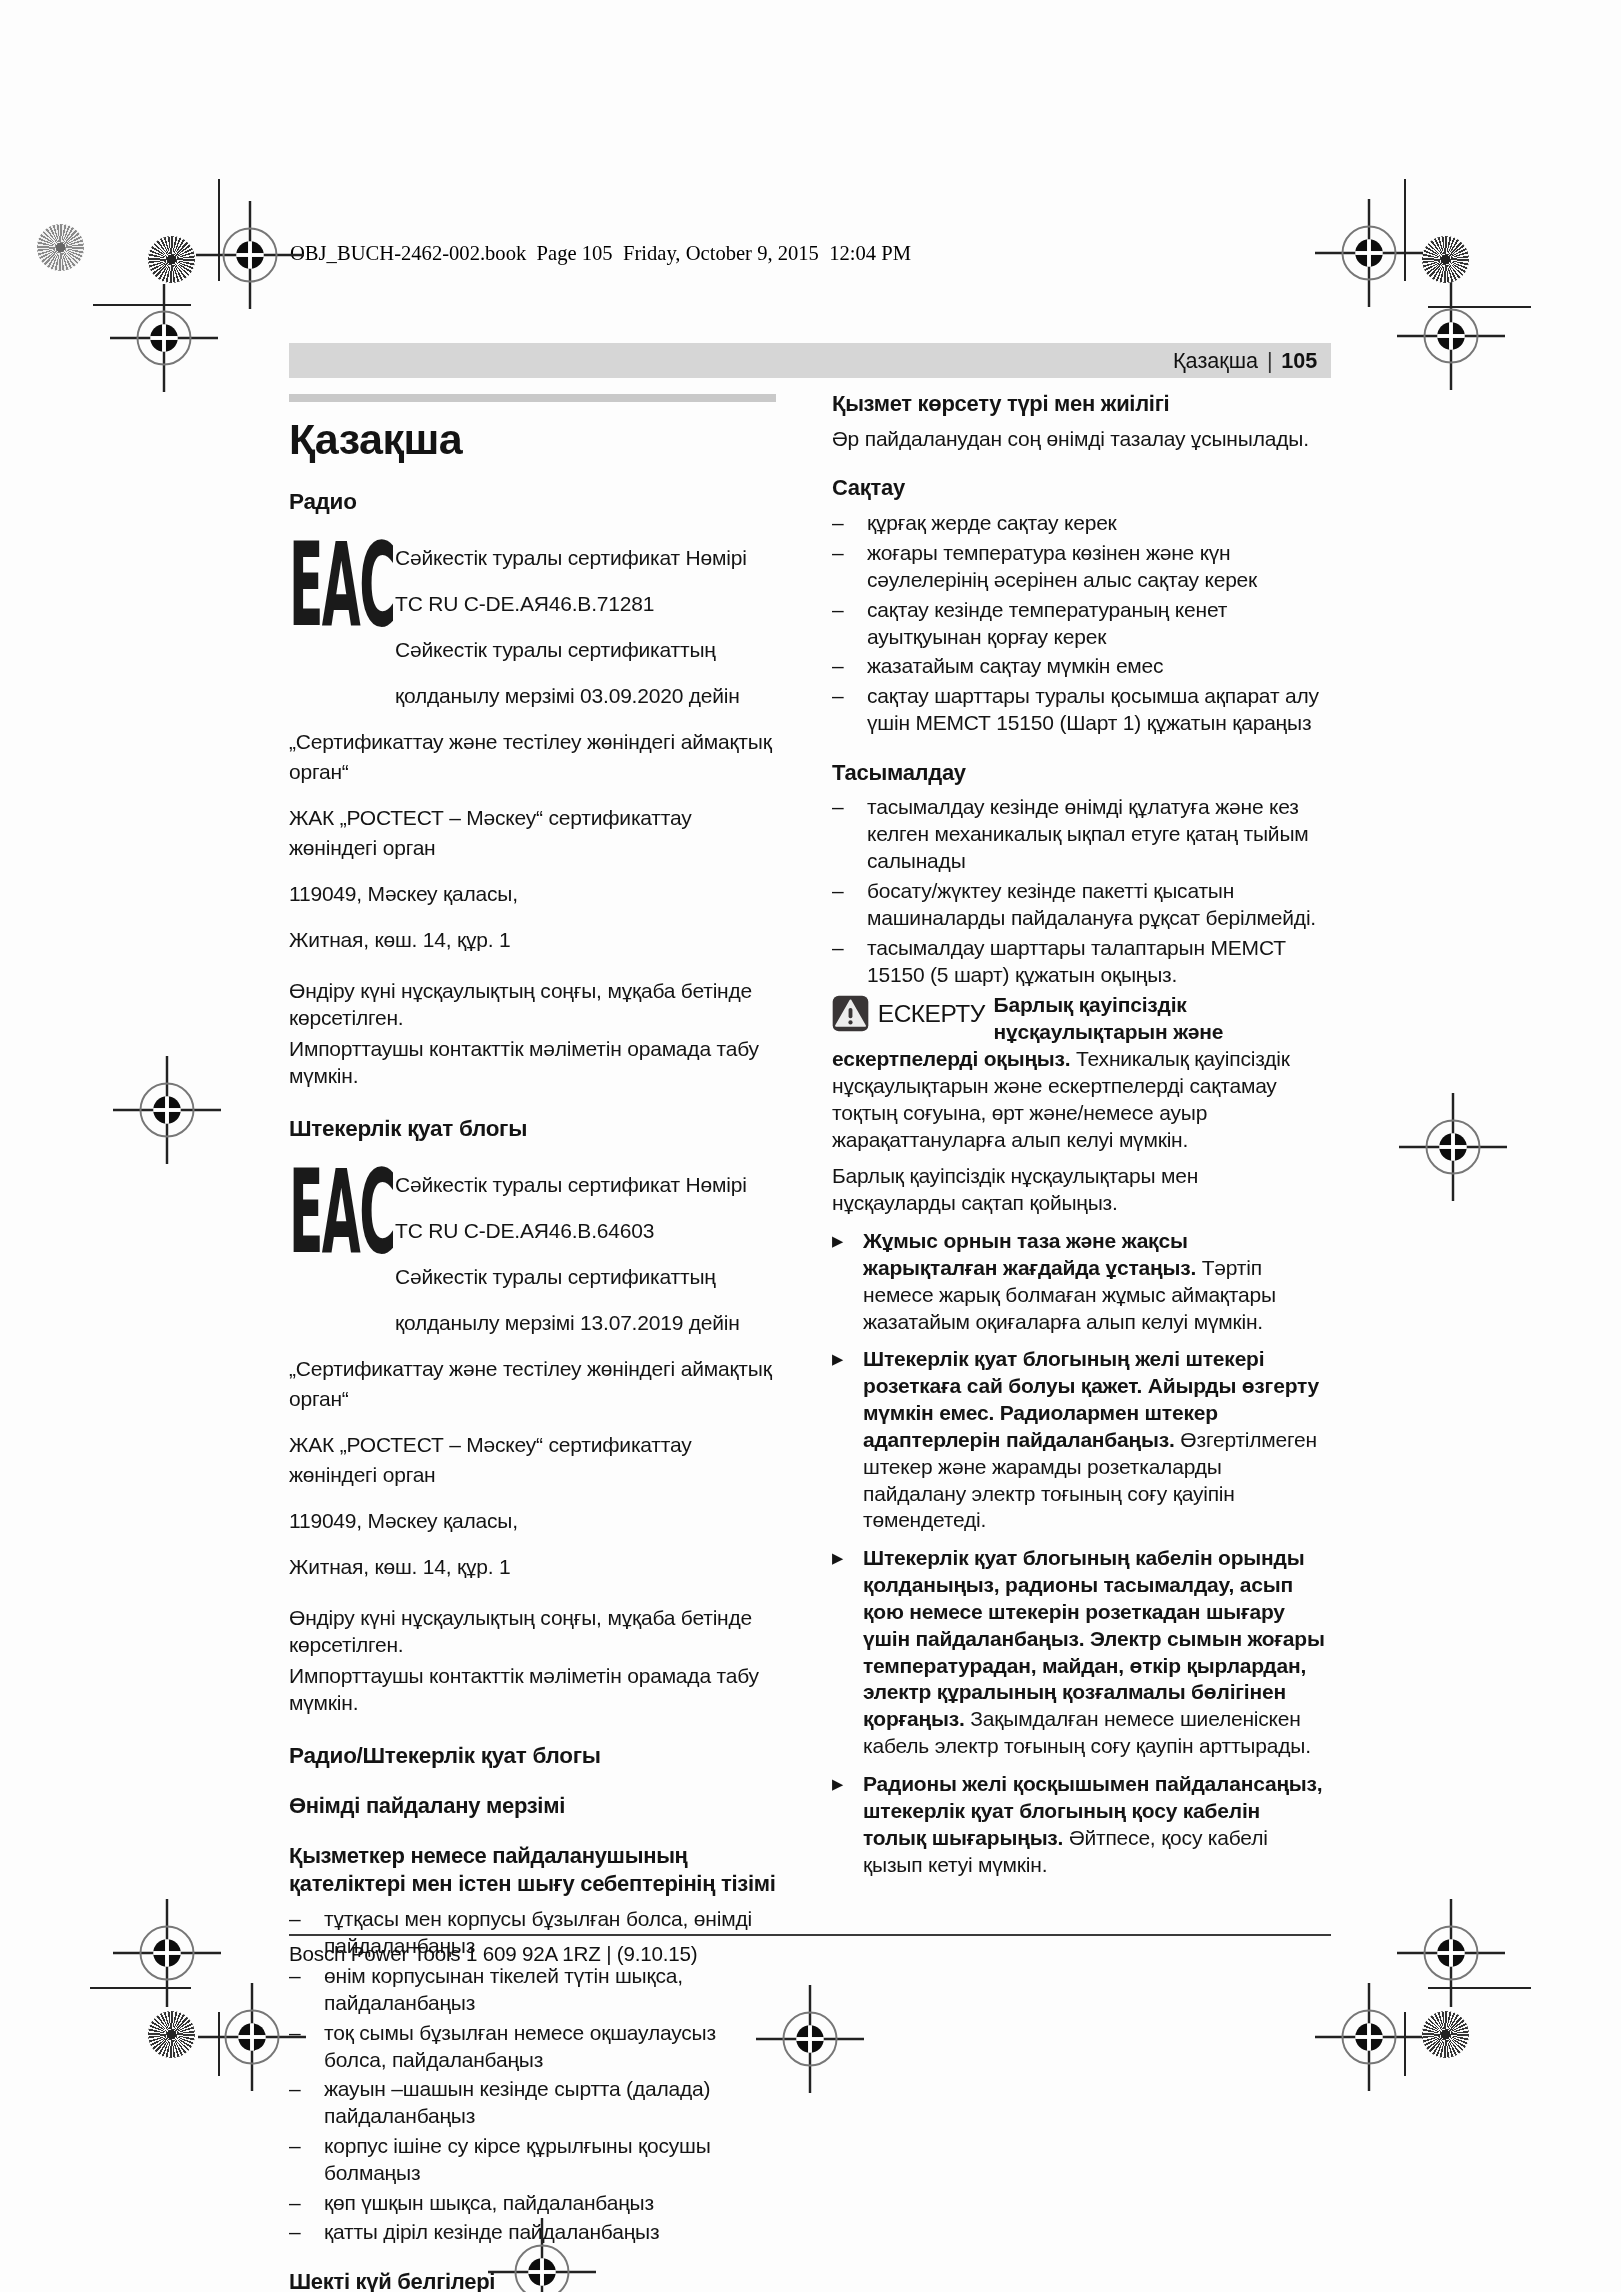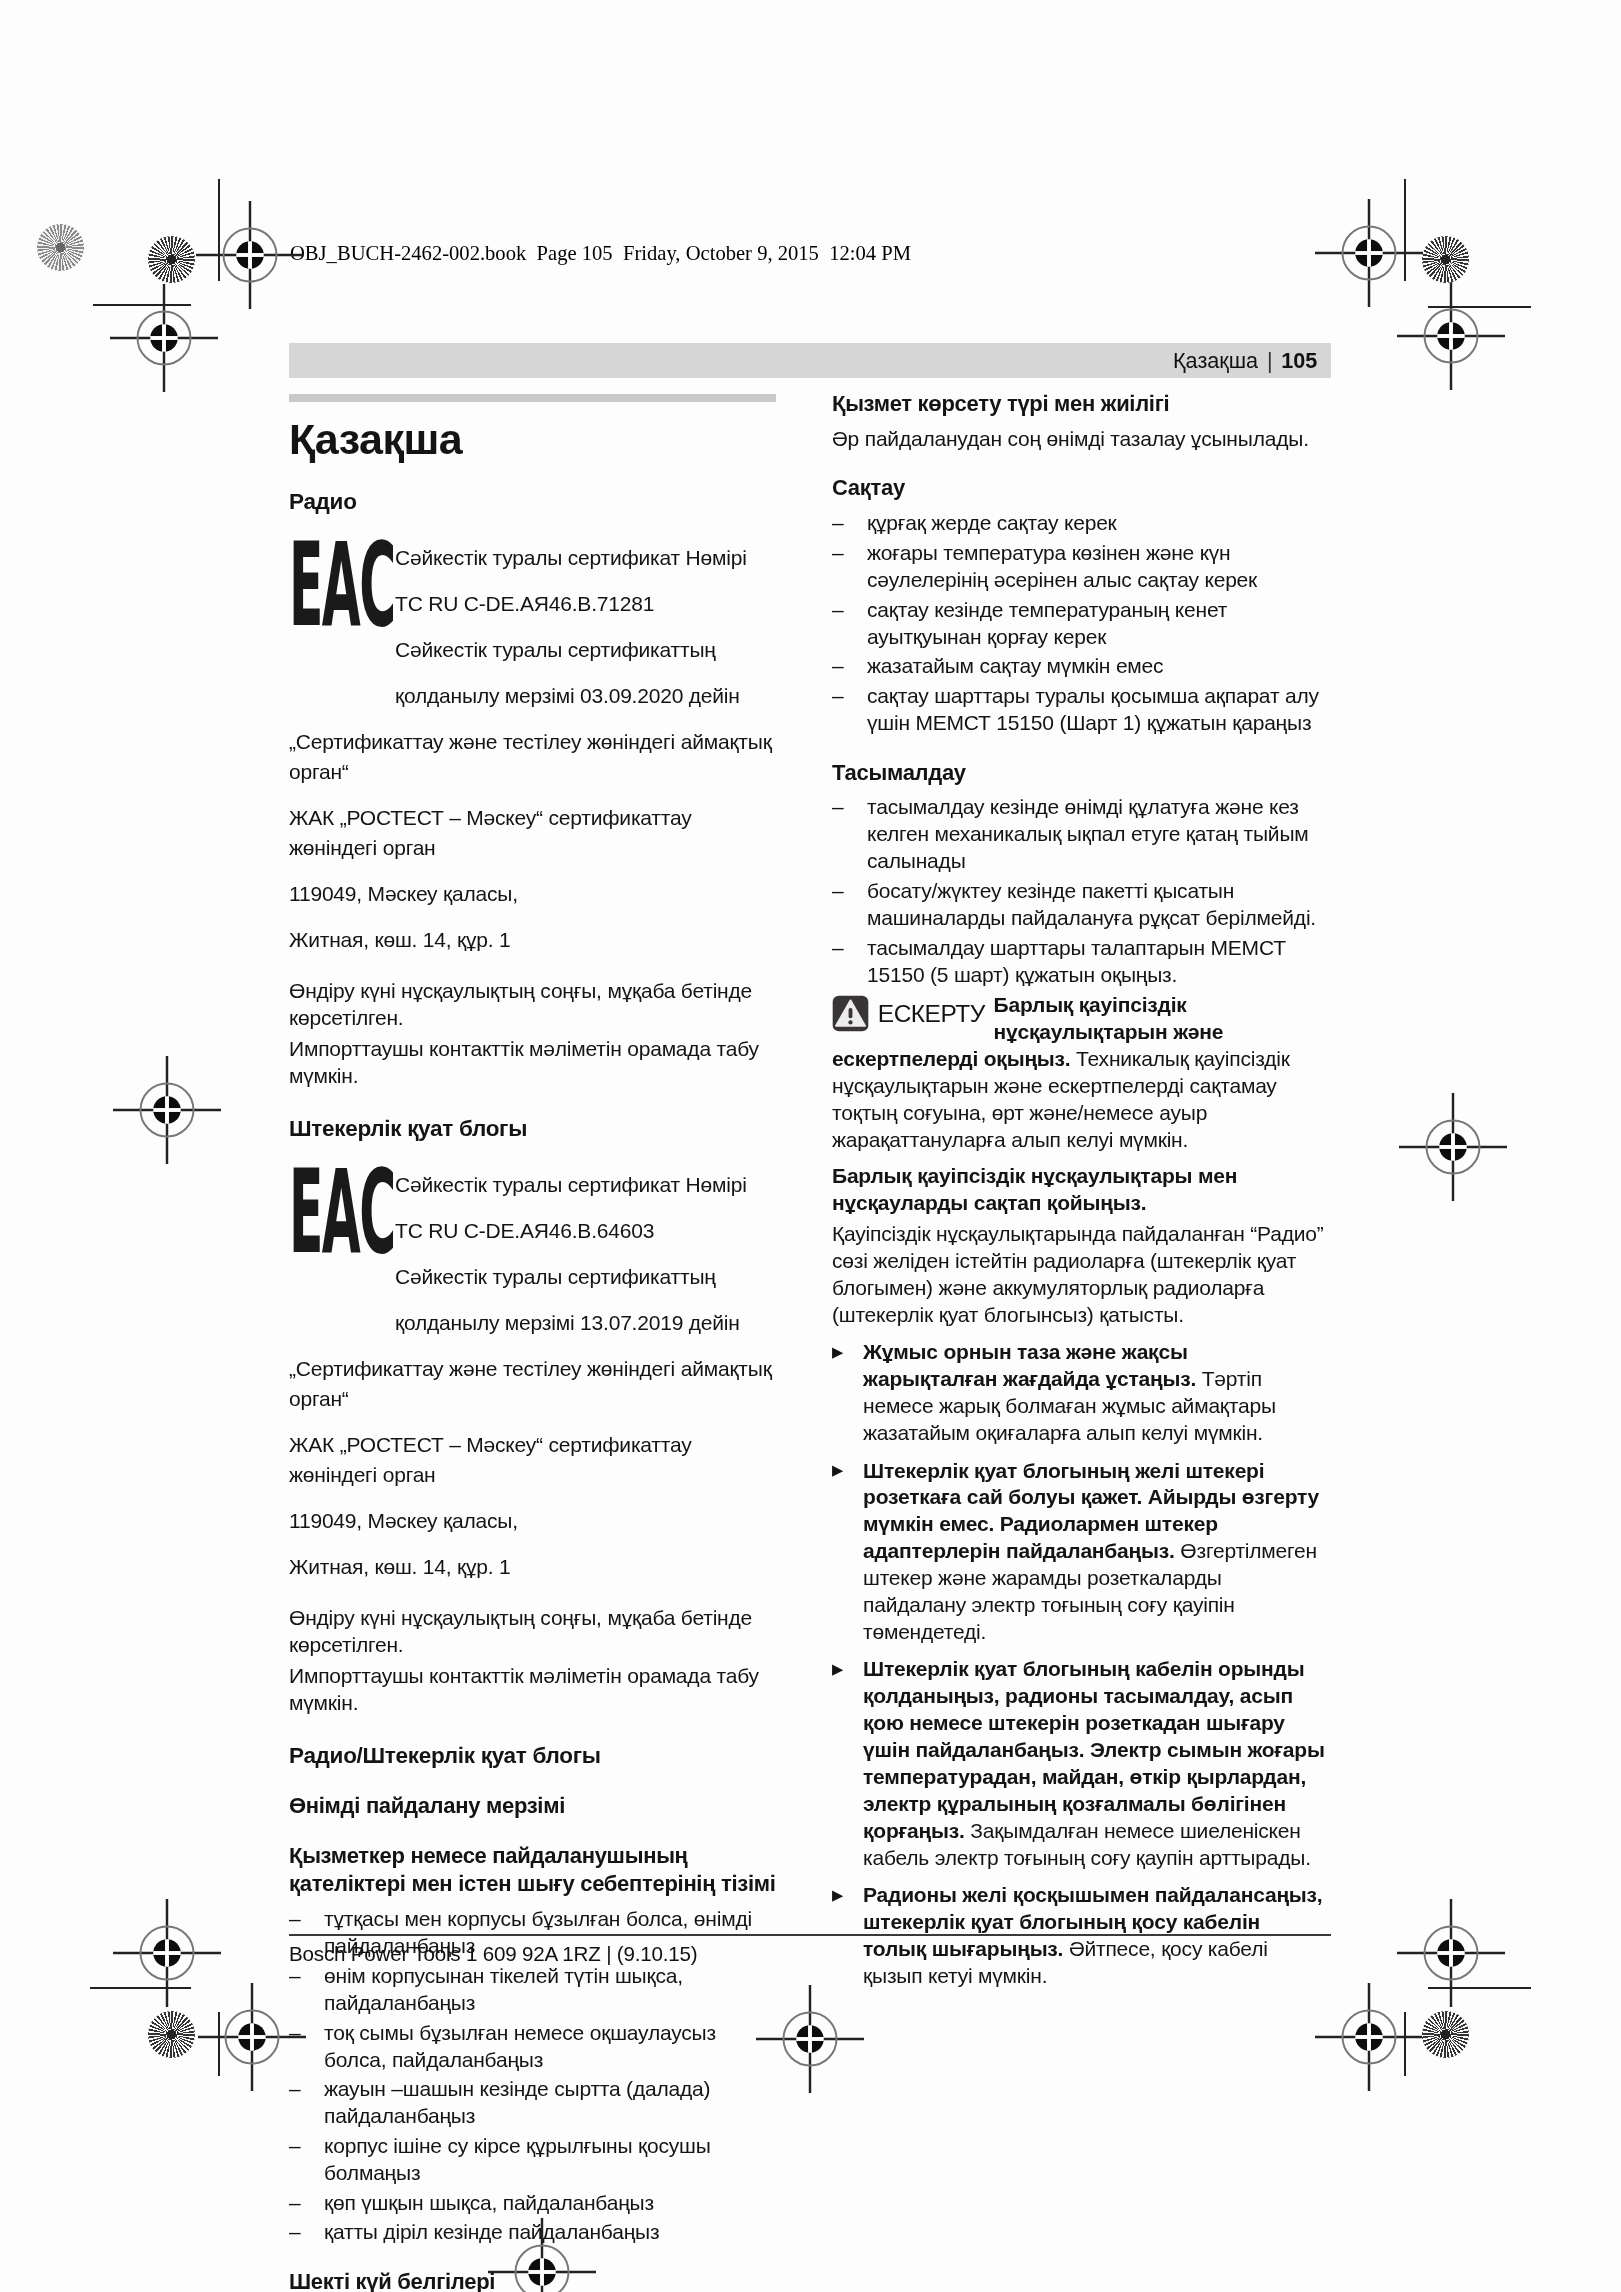--- a/index.html
+++ b/index.html
@@ -40,21 +40,21 @@
   .dl .tx{flex:1;}
   
   .ab{display:flex;margin:10.8px 0;}
   .ab .mk{width:31px;flex:none;font-size:14.7px;padding-top:3.9px;}
   .ab .tx{flex:1;}
   .b{font-weight:bold;}
   
   .warn{margin:3.9px 0 9.8px;}
   .warn-head{float:left;display:flex;align-items:center;gap:8.8px;margin:2.9px 8.8px 3.9px 0;}
   .warn-label{font-weight:normal;font-size:24.5px;letter-spacing:-0.5px;}
-  .keep{clear:none;font-weight:bold;margin-top:5px;}
+  .keep{clear:none;font-weight:normal;margin-top:5px;}
   
   .footer-rule{position:absolute;left:289px;top:1934px;width:1042px;height:2px;background:#3a3a3a;}
   .footer-text{position:absolute;left:289px;top:1942px;font-size:20.6px;letter-spacing:-0.2px;color:#101010;}
   
   .star{position:absolute;width:47px;height:47px;border-radius:50%;
         background:radial-gradient(circle,#222 0 4.9px,rgba(255,255,255,0) 4.9px),
                    repeating-conic-gradient(#333 0deg 5deg,#fafafa 5deg 10deg);}
   .star.grey{background:radial-gradient(circle,#666 0 4.9px,rgba(255,255,255,0) 4.9px),
                    repeating-conic-gradient(#8a8a8a 0deg 5deg,#f0f0f0 5deg 10deg);}
   .cropline{position:absolute;background:#222;}
@@ -213,21 +213,20 @@
           <path d="M27 8 L48 45 L6 45 Z" fill="#ececec" stroke="#ececec" stroke-width="3" stroke-linejoin="round"></path>
           <rect x="24.2" y="19" width="5.6" height="15" rx="2.6" fill="#393536"></rect>
           <circle cx="27" cy="40" r="3.1" fill="#393536"></circle>
         </svg>
         <span class="warn-label">ЕСКЕРТУ</span>
       </span>
       <span class="b">Барлық қауіпсіздік нұсқаулықтарын және ескертпелерді оқыңыз.</span><span> Техникалық қауіпсіздік нұсқаулықтарын және ескертпелерді сақтамау тоқтың соғуына, өрт және/немесе ауыр жарақаттануларға алып келуі мүмкін.</span>
     </div>
 
     <p class="keep">Барлық қауіпсіздік нұсқаулықтары мен нұсқауларды сақтап қойыңыз.</p>
-    <p>Қауіпсіздік нұсқаулықтарында пайдаланған “Радио” сөзі желіден істейтін радиоларға (штекерлік қуат блогымен) және аккумуляторлық радиоларға (штекерлік қуат блогынсыз) қатысты.</p>
 
     <div class="ab">
         <span class="mk">▶</span>
         <span class="tx"><span class="b">Жұмыс орнын таза және жақсы жарықталған жағдайда ұстаңыз.</span><span> Тәртіп немесе жарық болмаған жұмыс аймақтары жазатайым оқиғаларға алып келуі мүмкін.</span></span>
       </div>
     <div class="ab">
         <span class="mk">▶</span>
         <span class="tx"><span class="b">Штекерлік қуат блогының желі штекері розеткаға сай болуы қажет. Айырды өзгерту мүмкін емес. Радиолармен штекер адаптерлерін пайдаланбаңыз.</span><span> Өзгертілмеген штекер және жарамды розеткаларды пайдалану электр тоғының соғу қауіпін төмендетеді.</span></span>
       </div>
     <div class="ab">

